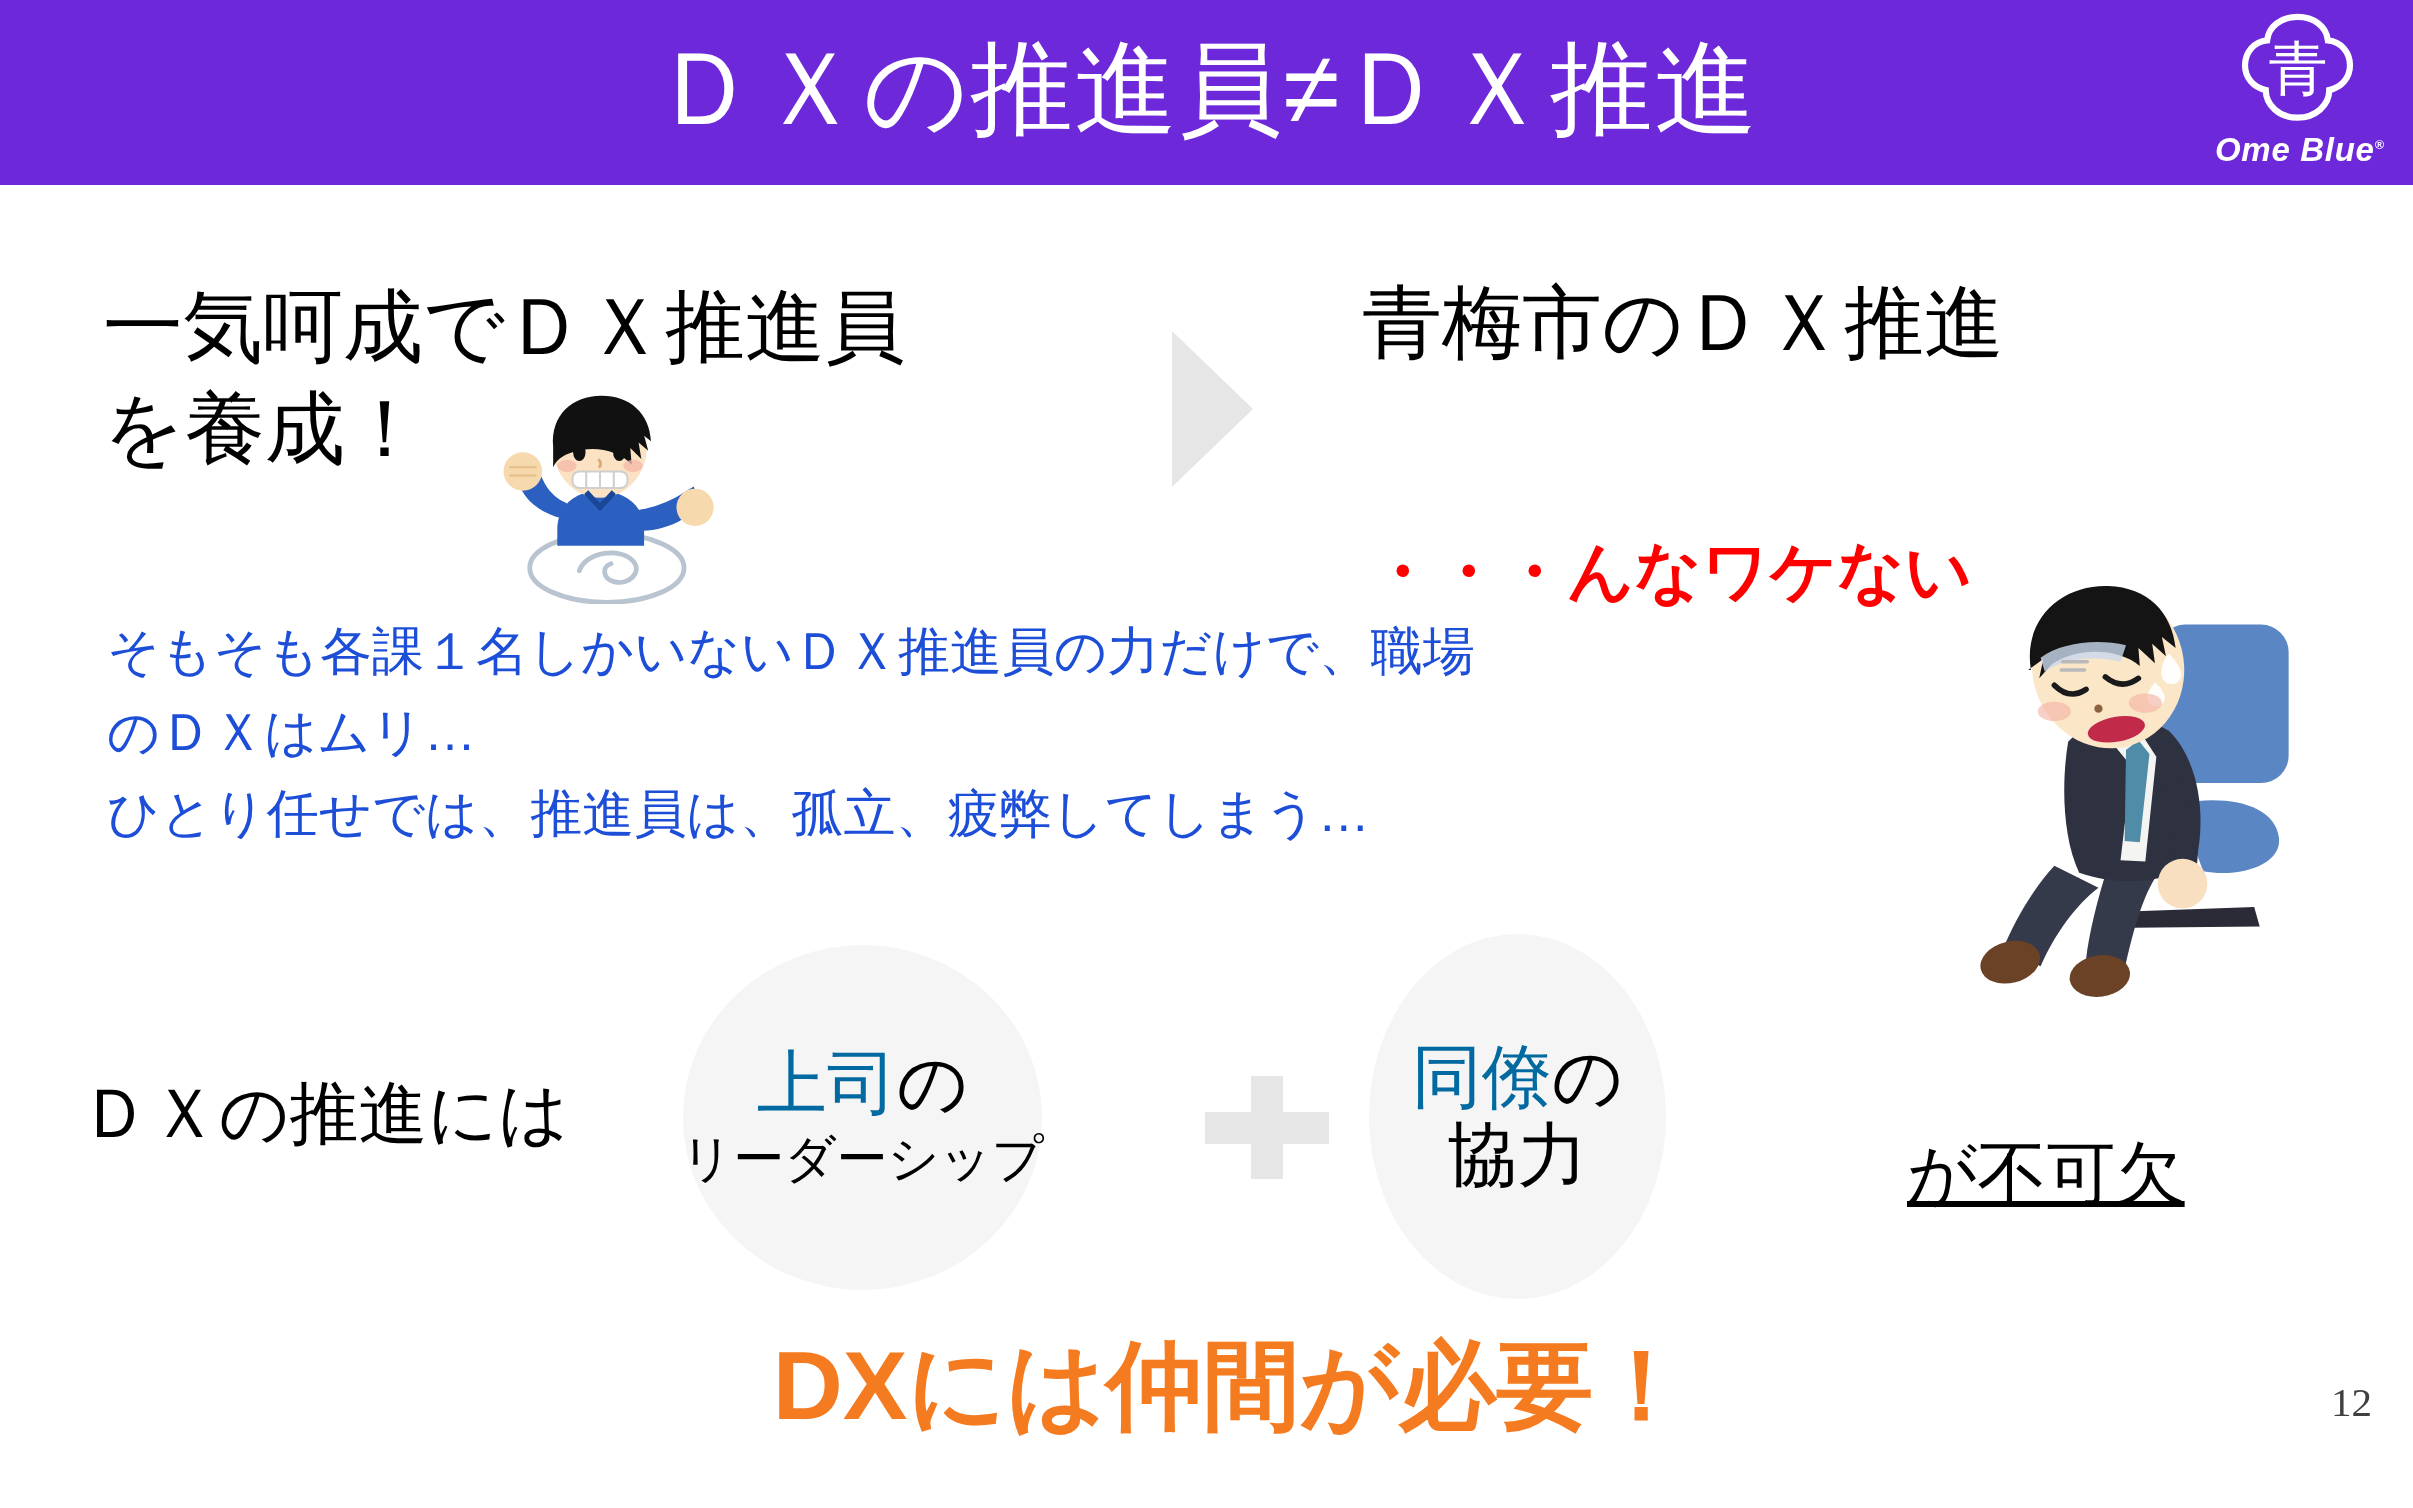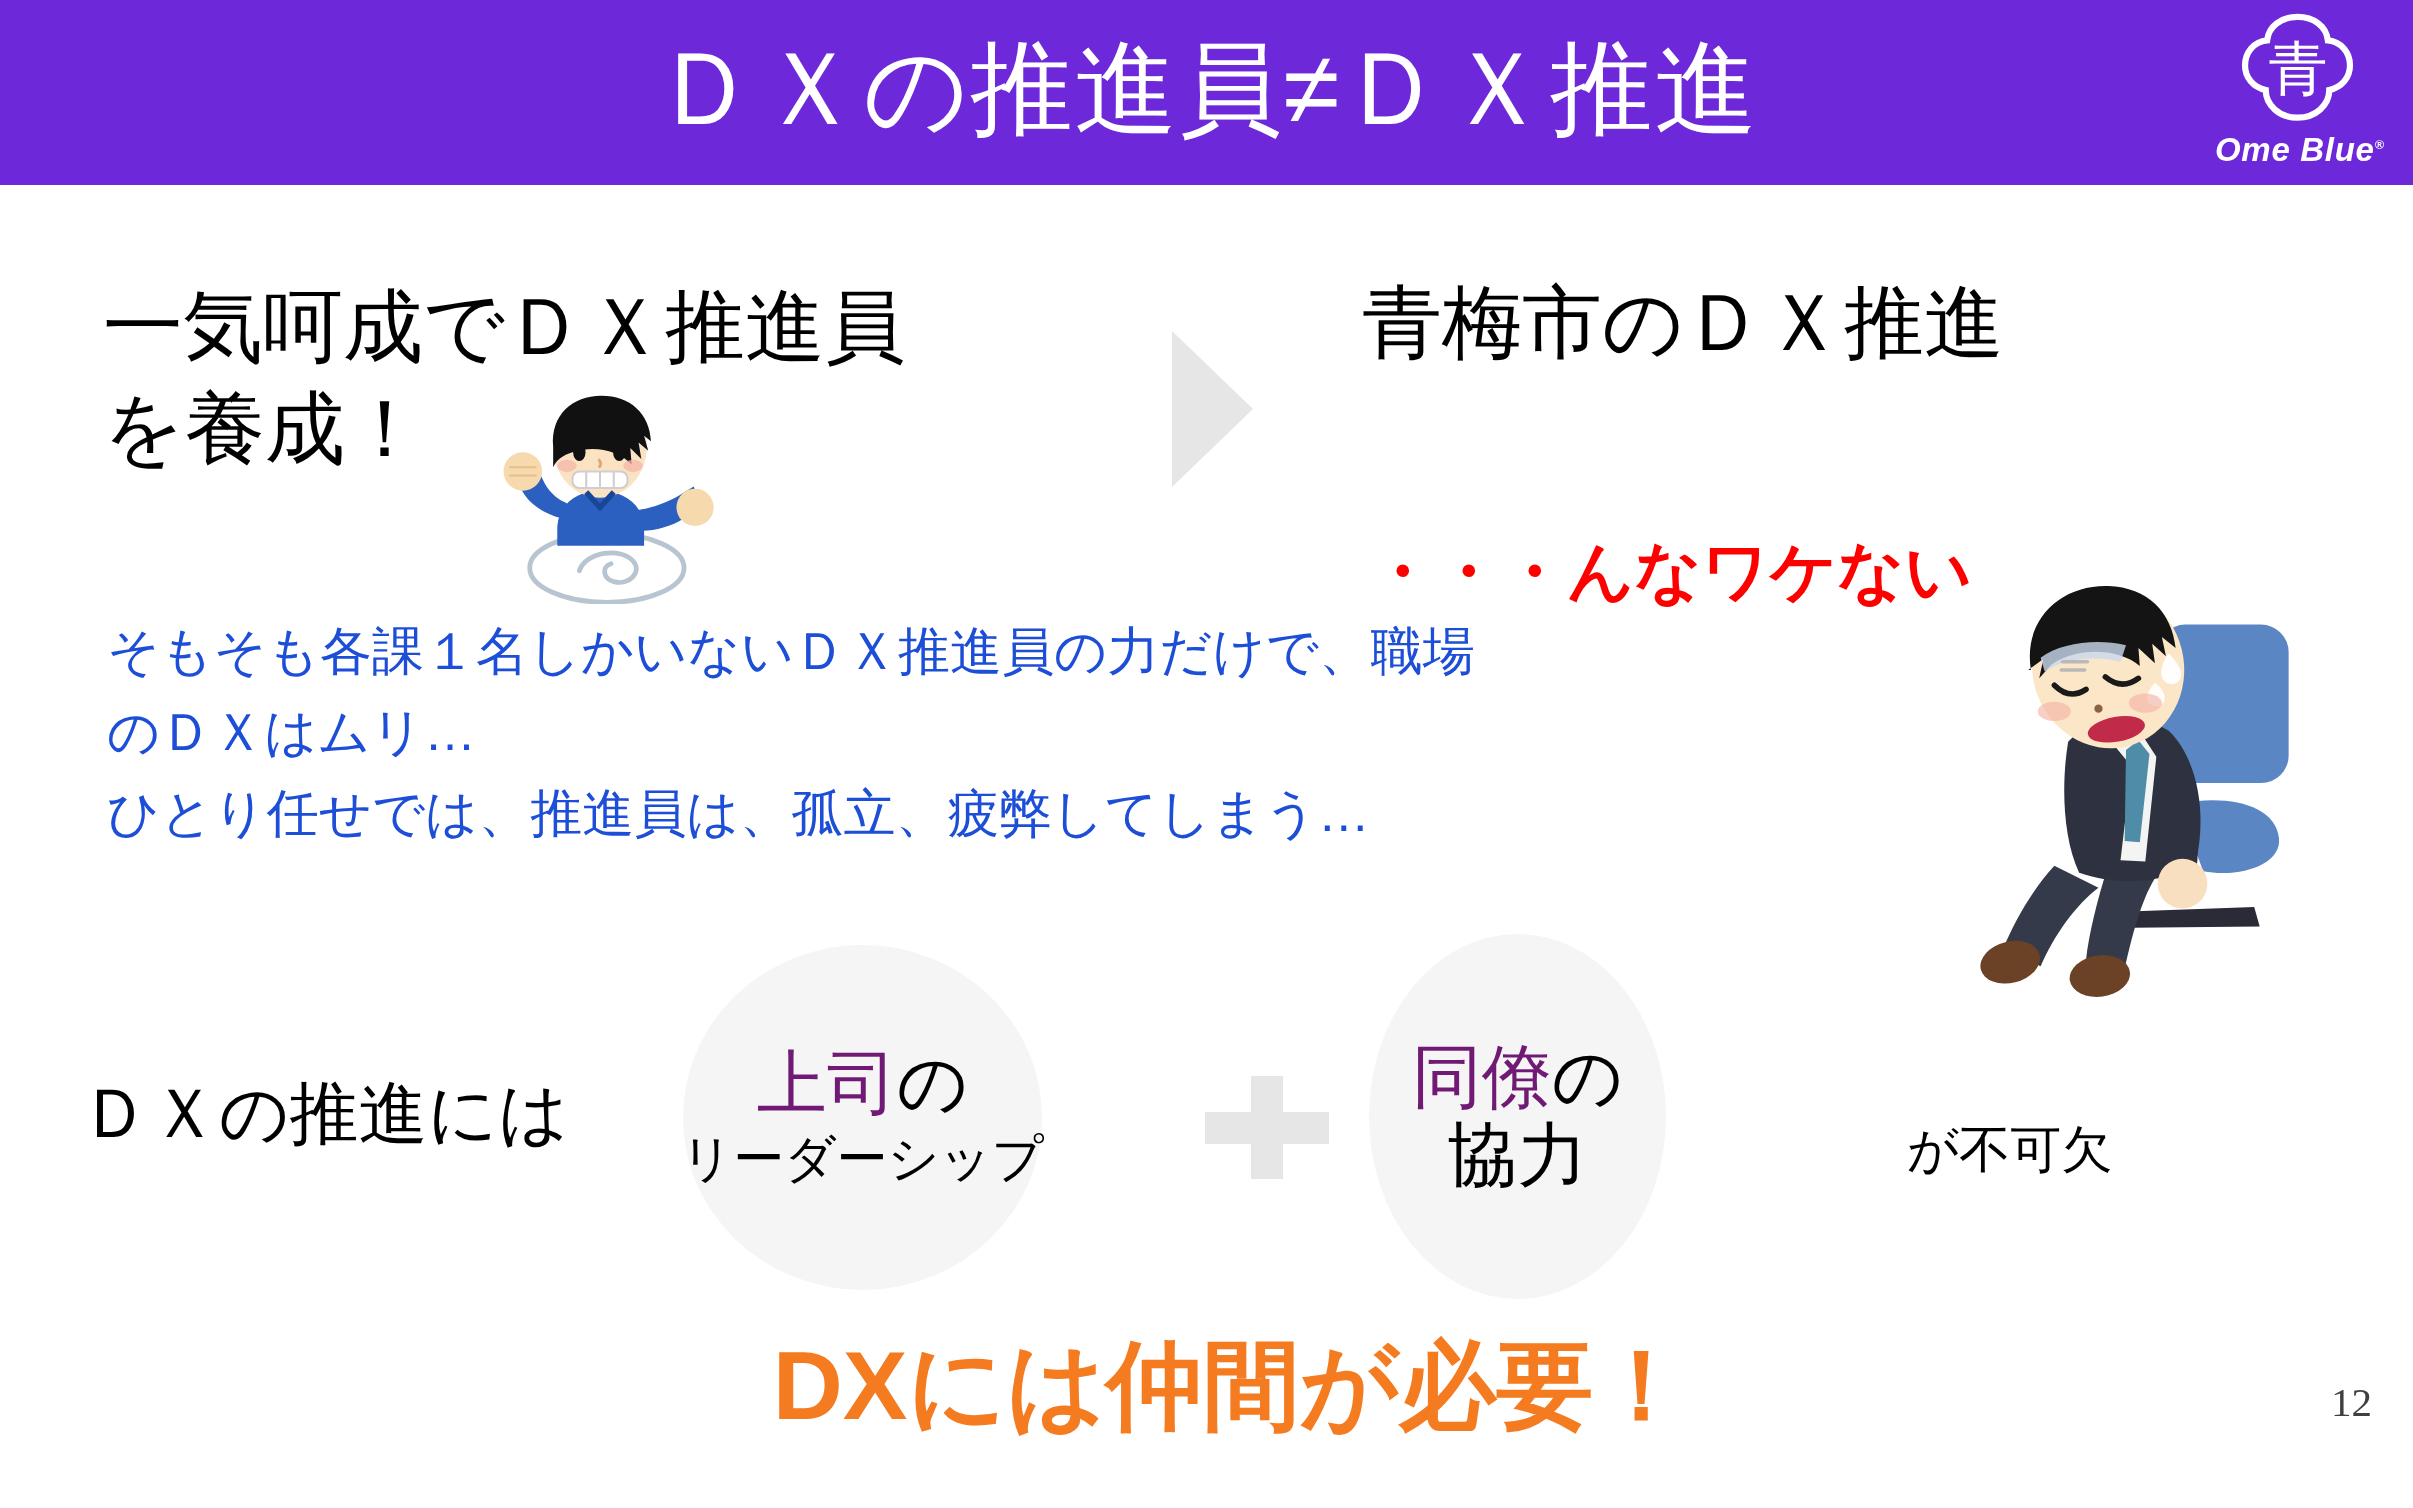--- a/index.html
+++ b/index.html
@@ -177,21 +177,21 @@
   #bubble-peer {
     left: 1369px; top: 934px;
     width: 297px; height: 365px;
   }
   .bubble-main {
     font-size: 70px;
     line-height: 77px;
     color: #000000;
     white-space: nowrap;
   }
-  .bubble-main .accent { color: #701a75; }
+  .bubble-main .accent { color: #0369a1; }
   .bubble-sub {
     font-size: 51px;
     line-height: 62px;
     color: #000000;
     white-space: nowrap;
     margin-top: 5.5px;
   }
   #bubble-peer .bubble-sub {
     font-size: 70px;
     line-height: 77px;
@@ -212,25 +212,26 @@
   }
   #plus-sign .bar-v {
     position: absolute;
     left: 46px; top: 0;
     width: 32px; height: 103px;
     background: #E6E6E6;
   }
   #formula-suffix {
     position: absolute;
     left: 1907px;
-    top: 1108px;
-    font-size: 51px;
+    top: 1132px;
+    font-size: 69px;
     line-height: 83px;
     color: #000000;
     white-space: nowrap;
+    text-decoration: underline;
   }
 
   
   #conclusion {
     position: absolute;
     left: 0;
     top: 1327px;
     width: 2413px;
     text-align: center;
     font-size: 97px;

